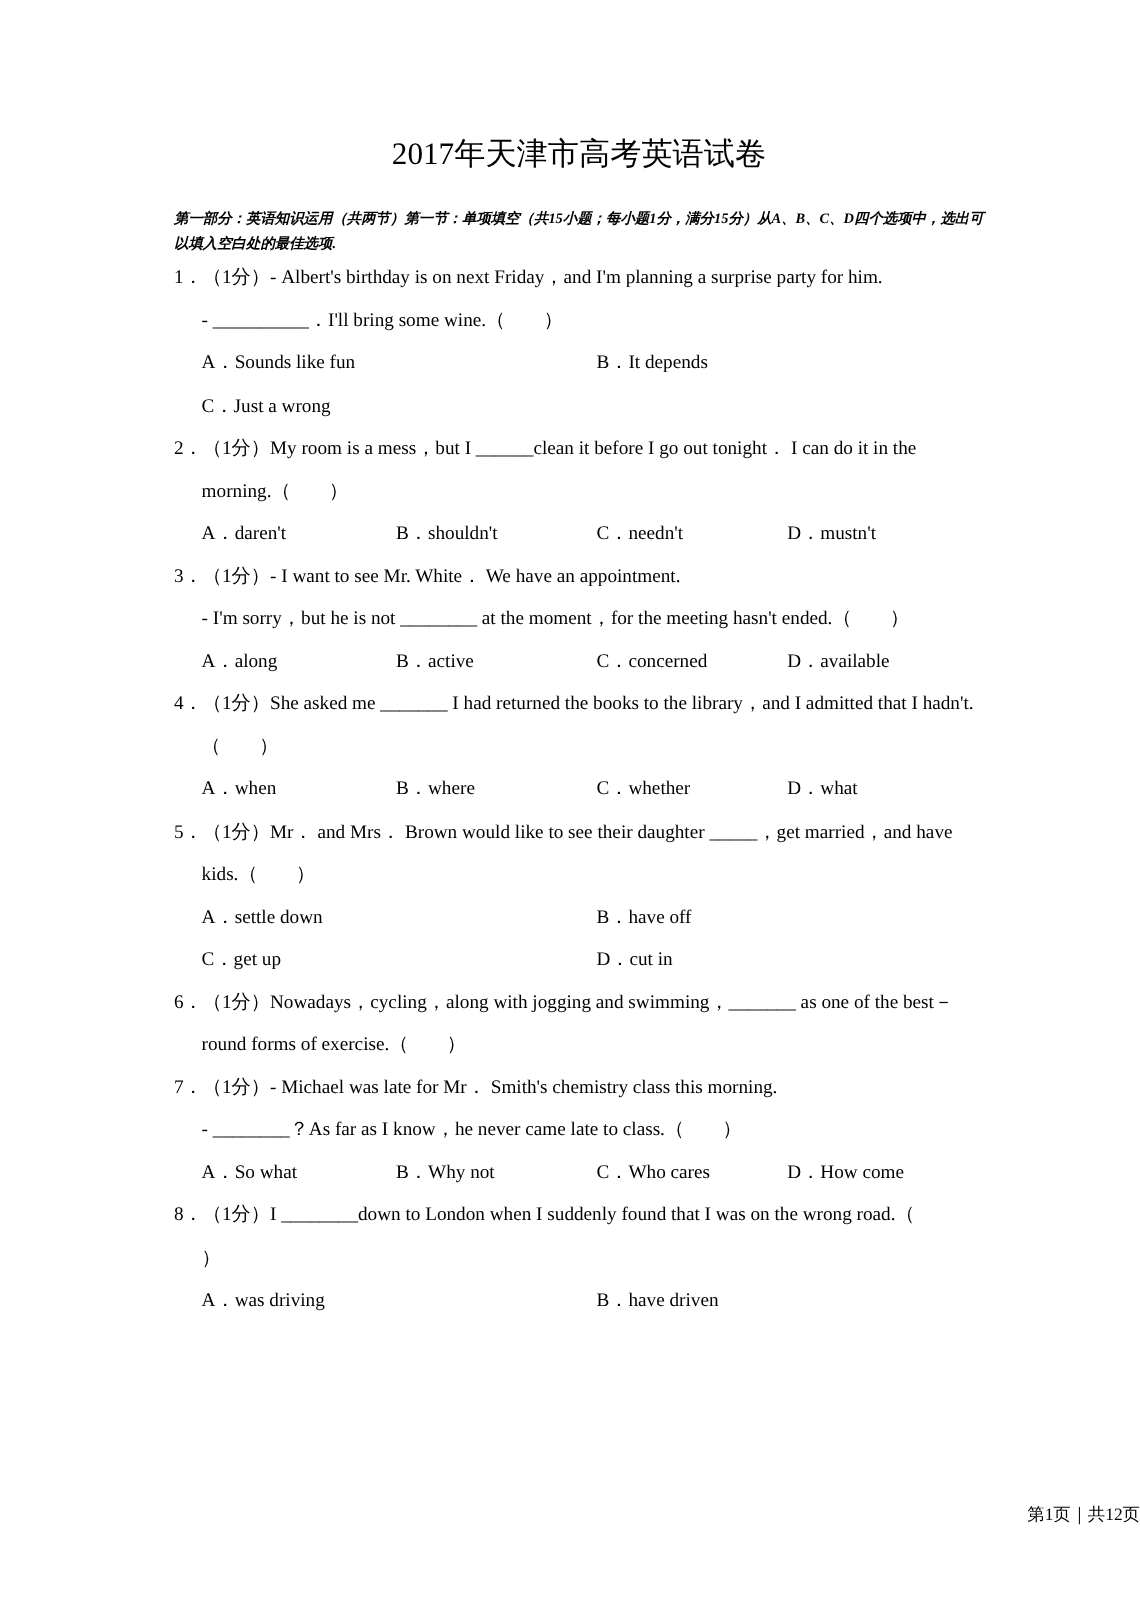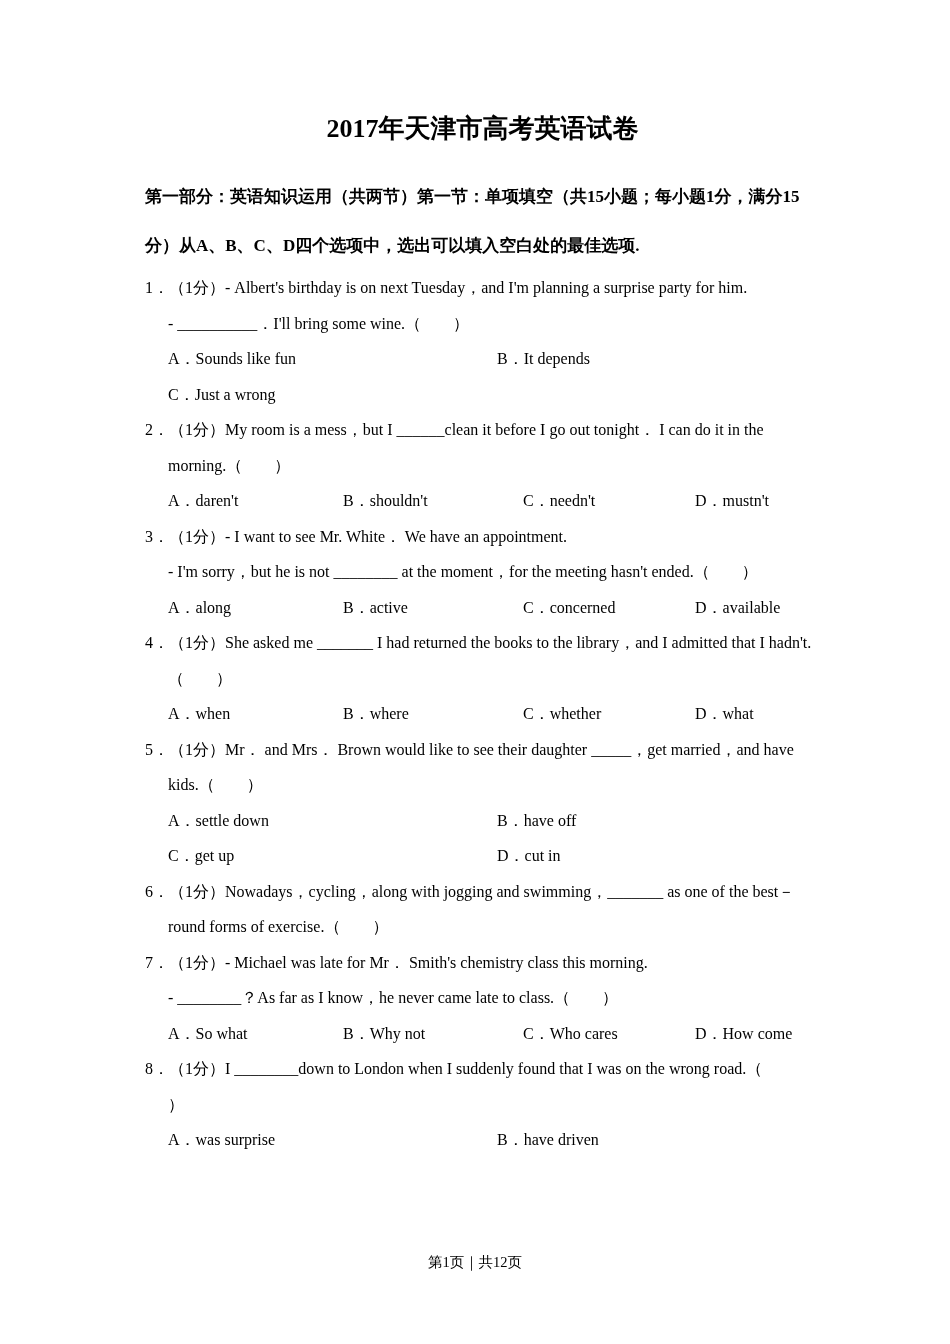--- a/index.html
+++ b/index.html
@@ -15,66 +15,67 @@
   .page {
     box-sizing: border-box;
     width: 950px;
     padding: 112px 130px 0 145px;
   }
   .title {
     margin: 0 0 26px 0;
     text-align: center;
     font-size: 26px;
     line-height: 34px;
-    font-weight: 700;
+    font-weight: 400;
   }
   .intro {
     margin: 0;
     font-weight: 700;
-    font-size: 17px;
-    line-height: 49px;
+    font-size: 12px;
+    line-height: 21px;
+    font-style: italic;
   }
   .question { margin: 0; }
   .q-text {
     font-size: 16px;
     line-height: 35.5px;
     padding-left: 23px;
     text-indent: -23px;
     white-space: pre-wrap;
   }
   .options {
     padding-left: 23px;
     font-size: 16px;
     line-height: 35.5px;
     display: grid;
   }
-  .cols-4 { grid-template-columns: 162px 167px 159px auto; gap: 13px; }
+  .cols-4 { grid-template-columns: 162px 167px 159px auto; }
   .cols-2 { grid-template-columns: 329px auto; }
   .opt { white-space: nowrap; }
   .footer {
     position: absolute;
     left: 0;
     bottom: 72px;
     width: 950px;
-    text-align: center;
+    text-align: right;
     font-size: 14.5px;
     color: #000000;
   }
 </style>
 </head>
 <body>
 
 <div class="page">
 
   <h1 class="title">2017年天津市高考英语试卷</h1>
 
   <p class="intro">第一部分：英语知识运用（共两节）第一节：单项填空（共15小题；每小题1分，满分15分）从A、B、C、D四个选项中，选出可以填入空白处的最佳选项.</p>
 
   <div class="question">
-    <div class="q-text">1．（1分）- Albert's birthday is on next Tuesday，and I'm planning a surprise party for him.
+    <div class="q-text">1．（1分）- Albert's birthday is on next Friday，and I'm planning a surprise party for him.
 - __________．I'll bring some wine.（　　）</div>
     <div class="options cols-2">
       <span class="opt">A．Sounds like fun</span>
       <span class="opt">B．It depends</span>
       <span class="opt">C．Just a wrong</span>
     </div>
   </div>
 
   <div class="question">
     <div class="q-text">2．（1分）My room is a mess，but I ______clean it before I go out tonight． I can do it in the morning.（　　）</div>
@@ -129,20 +130,20 @@
       <span class="opt">B．Why not</span>
       <span class="opt">C．Who cares</span>
       <span class="opt">D．How come</span>
     </div>
   </div>
 
   <div class="question">
     <div class="q-text">8．（1分）I ________down to London when I suddenly found that I was on the wrong road.（
 ）</div>
     <div class="options cols-2">
-      <span class="opt">A．was surprise</span>
+      <span class="opt">A．was driving</span>
       <span class="opt">B．have driven</span>
     </div>
   </div>
 
 </div>
 
 <div class="footer">第1页｜共12页</div>
 
 </body></html>

